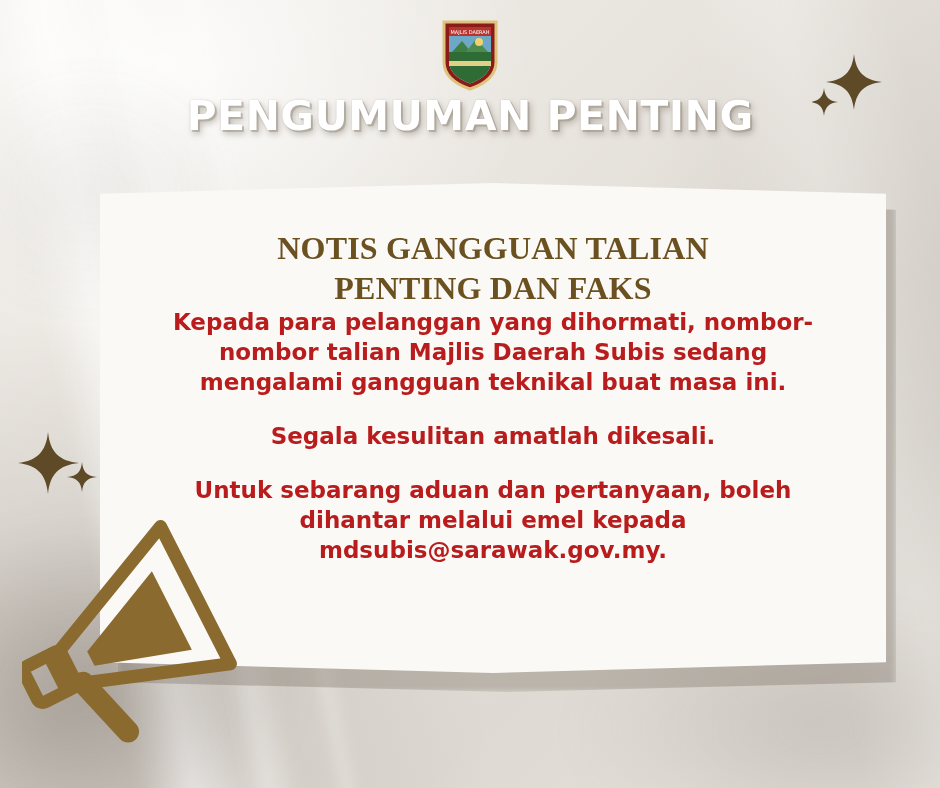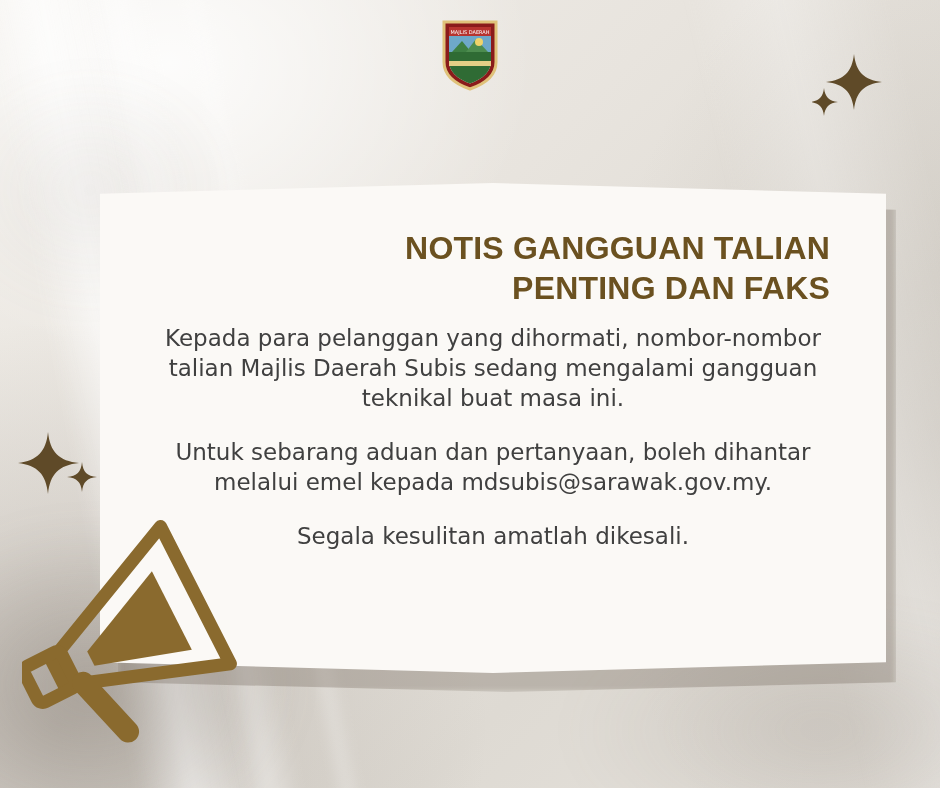--- a/index.html
+++ b/index.html
@@ -103,35 +103,34 @@
     width: 786px;
     height: 490px;
     background: #fbf9f6;
     clip-path: polygon(0% 2.2%, 50% 0%, 100% 2.2%, 100% 97.8%, 50% 100%, 0% 97.8%);
     padding: 46px 56px 30px 56px;
     text-align: center;
   }
 
   #card-title {
     color: #6b5120;
-    font-family: Liberation Sans, sans-serif;
+    font-family: Liberation Serif, serif;
     font-weight: 700;
     font-size: 32px;
     line-height: 1.24;
     letter-spacing: 0.2px;
-    margin-bottom: 16px;
-    text-align: right;
+    margin-bottom: 0;
   }
   .body-p {
-    color: #404040;
+    color: #b91c1c;
     font-family: "DejaVu Sans", sans-serif;
     font-size: 23px;
     line-height: 1.30;
     margin-bottom: 24px;
-    font-weight: 400;
+    font-weight: 700;
   }
   .body-p:last-child { margin-bottom: 0; }
 
   
   #megaphone {
     position: absolute;
     left: 22px;
     top: 520px;
     width: 270px;
     height: 268px;
@@ -158,20 +157,21 @@
       <path d="M11 18 H53 V34 H11 Z" fill="#6ea8c9"></path>
       <path d="M11 34 H53 V43 Q53 58 32 65.5 Q11 58 11 43 Z" fill="#2f6b34"></path>
       <path d="M14 34 L24 23 L33 34 Z" fill="#3e7f43"></path>
       <path d="M28 34 L38 21 L50 34 Z" fill="#4d8c4f"></path>
       <circle cx="41" cy="24" r="4" fill="#f0d36a"></circle>
       <rect x="11" y="43" width="42" height="5" fill="#e4cf86"></rect>
       <text x="32" y="15.6" font-size="5" font-family="DejaVu Sans, sans-serif" fill="#ffffff" text-anchor="middle">MAJLIS DAERAH</text>
     </svg>
   </div>
 
+  <div id="heading">PENGUMUMAN PENTING</div>
 
   <div class="sparkle" id="sparkle-tr">
     <svg width="76" height="66" viewBox="0 0 76 66">
       <path d="M42 2 C44 20 52 28 70 30 C52 32 44 40 42 58 C40 40 32 32 14 30 C32 28 40 20 42 2 Z" fill="#5f4a28"></path>
       <path d="M12 36 C13 45 17 49 26 50 C17 51 13 55 12 64 C11 55 7 51 -2 50 C7 49 11 45 12 36 Z" fill="#5f4a28"></path>
     </svg>
   </div>
   <div class="sparkle" id="sparkle-ml">
     <svg width="82" height="72" viewBox="0 0 82 72">
       <path d="M30 4 C32 24 41 33 61 35 C41 37 32 46 30 66 C28 46 19 37 -1 35 C19 33 28 24 30 4 Z" fill="#5f4a28"></path>
@@ -179,22 +179,22 @@
     </svg>
   </div>
 
   <div id="card-shadow"></div>
   <div id="card">
     <div id="card-title">
       <div>NOTIS GANGGUAN TALIAN</div>
       <div>PENTING DAN FAKS</div>
     </div>
     <p class="body-p">Kepada para pelanggan yang dihormati, nombor-nombor talian Majlis Daerah Subis sedang mengalami gangguan teknikal buat masa ini.</p>
+    <p class="body-p">Segala kesulitan amatlah dikesali.</p>
     <p class="body-p">Untuk sebarang aduan dan pertanyaan, boleh dihantar melalui emel kepada mdsubis@sarawak.gov.my.</p>
-    <p class="body-p">Segala kesulitan amatlah dikesali.</p>
   </div>
 
   <div id="megaphone">
     <svg width="270" height="268" viewBox="0 0 270 268">
       <g transform="rotate(-27 135 134)">
 
         <path d="M38 92 L196 22 L196 176 L38 120 Z" fill="none" stroke="#8a6a2e" stroke-width="13" stroke-linejoin="round"></path>
 
         <path d="M74 100 L168 58 L168 146 L74 116 Z" fill="#8a6a2e"></path>
 

